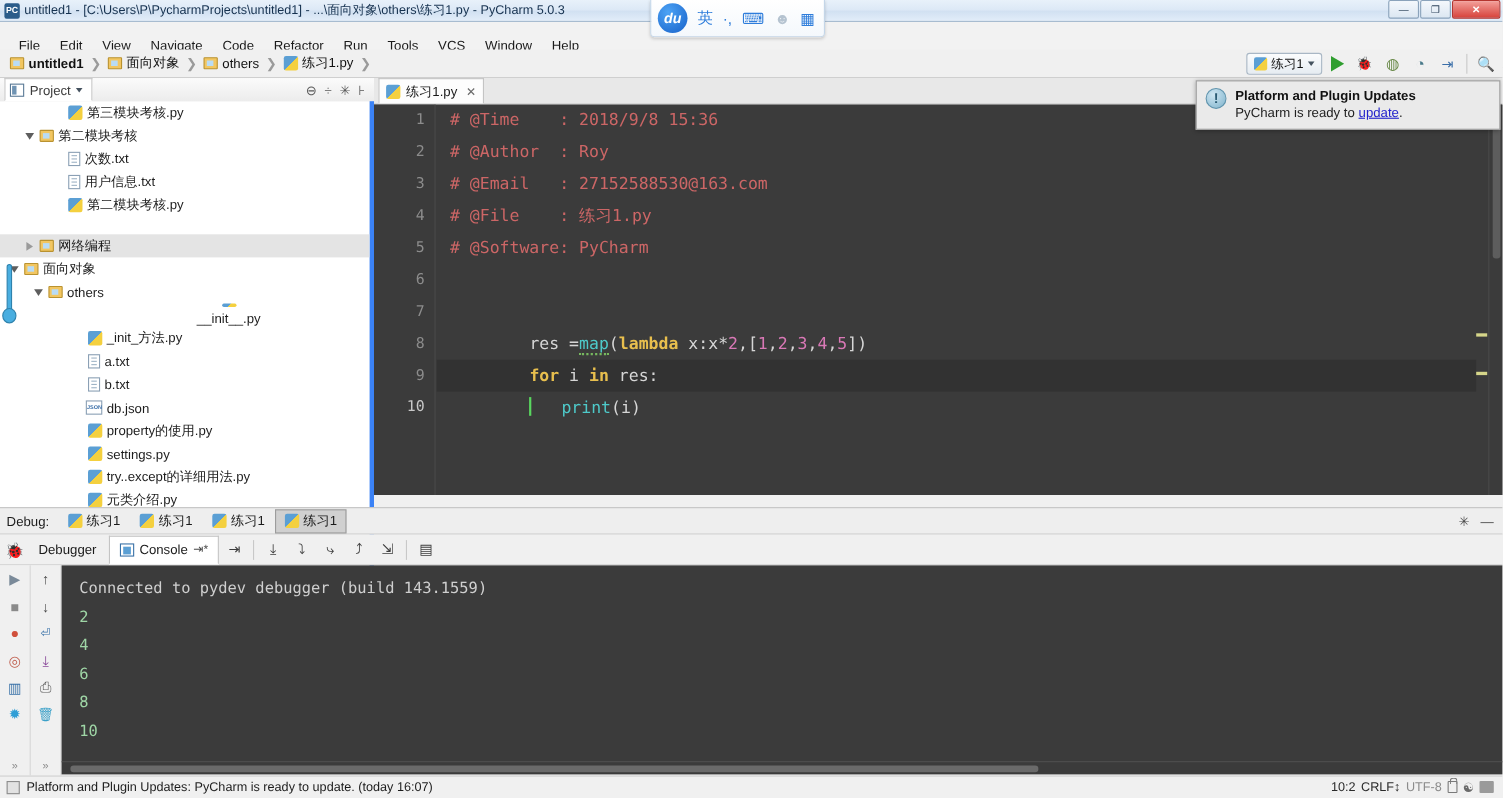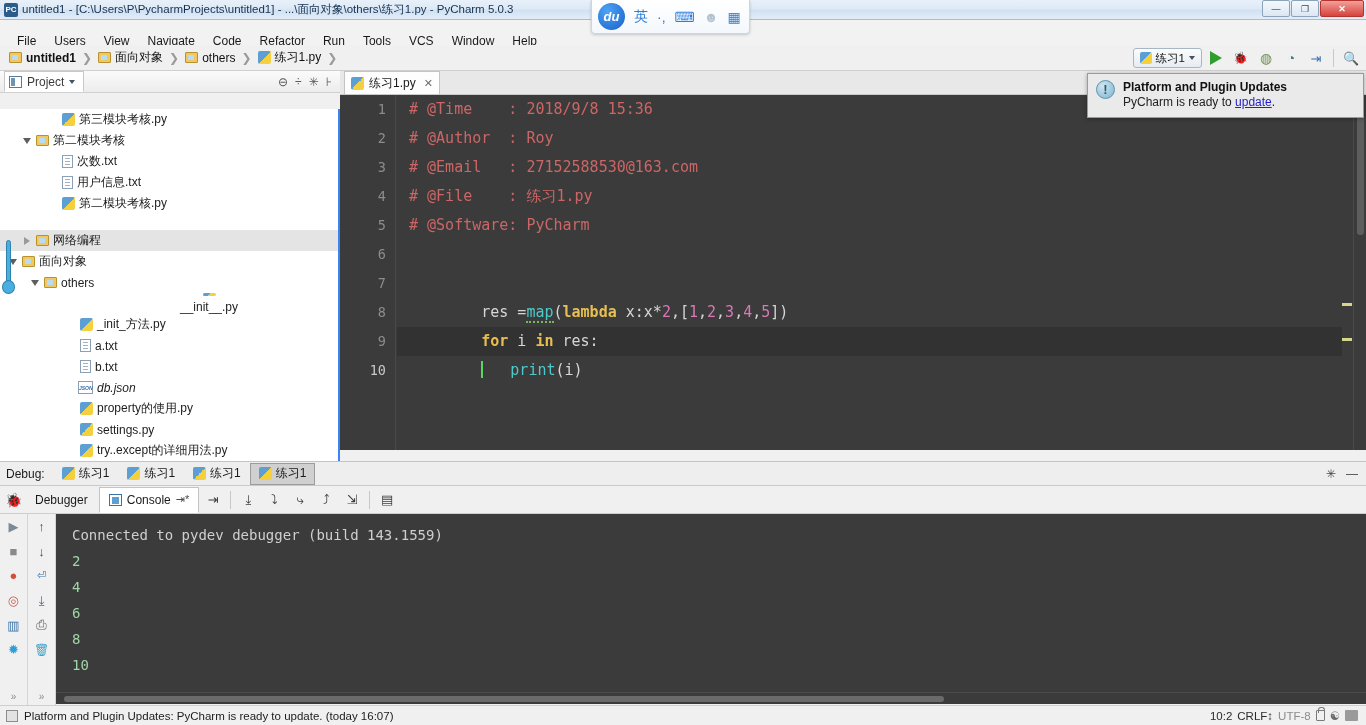--- a/index.html
+++ b/index.html
@@ -101,22 +101,22 @@
   .proj-tab{
     display:flex;align-items:center;gap:5px;height:21px;padding:0 8px 0 4px;
     background:#ffffff;border:1px solid #c8c8c8;border-bottom:1px solid #fff;
     font-size:12px;color:#3c3c3c;
   }
   .ic-project{ width:13px;height:12px;border:1px solid #5a7a96;background:#fff;position:relative;}
   .ic-project:after{content:"";position:absolute;left:1px;top:1px;width:4px;height:8px;background:#6f93b3;}
   .proj-hdr-icons{ margin-left:auto; display:flex; align-items:center; gap:7px; padding-right:4px; color:#5a5a5a; font-size:12px;}
 
   .proj-tree{
-    position:absolute; left:0; top:109px; width:340px; height:428px;
-    background:#ffffff; border-right:2px solid #3b82f6; overflow:hidden;
+    position:absolute; left:0; top:92px; width:340px; height:428px;
+    background:#ffffff; border-right:4px solid #3b82f6; overflow:hidden;
   }
   .trow{ height:21px; display:flex; align-items:center; gap:4px; padding-left:4px; white-space:nowrap; font-size:12px; color:#1d1d1d;}
   .trow.sel{ background:#e4e4e4; }
   .twist{ width:11px;height:11px;display:flex;align-items:center;justify-content:center;flex:none;}
   .twist.down{ width:0;height:0;border-left:4.5px solid transparent;border-right:4.5px solid transparent;border-top:6px solid #5e5e5e; margin:0 1px;}
   .twist.right{ width:0;height:0;border-top:4.5px solid transparent;border-bottom:4.5px solid transparent;border-left:6px solid #9a9a9a; margin:0 2px;}
 
   .proj-scroll{ position:absolute; right:2px; top:95px; width:9px; height:215px; background:#f0f0f0; border:1px solid #dcdcdc;}
   .proj-scroll i{ position:absolute;left:1px;top:1px;width:5px;height:165px;background:#c6c6c6;border-radius:3px;display:block;}
   .thermo{
@@ -251,21 +251,21 @@
     <div class="title-text">untitled1 - [C:\Users\P\PycharmProjects\untitled1] - ...\面向对象\others\练习1.py - PyCharm 5.0.3</div>
     <div class="wincontrols">
       <div class="wc">—</div>
       <div class="wc">❐</div>
       <div class="wc close">✕</div>
     </div>
   </div>
 
   <div class="menubar">
     <div class="menu-item">File</div>
-    <div class="menu-item">Users</div>
+    <div class="menu-item">Edit</div>
     <div class="menu-item">View</div>
     <div class="menu-item">Navigate</div>
     <div class="menu-item">Code</div>
     <div class="menu-item">Refactor</div>
     <div class="menu-item">Run</div>
     <div class="menu-item">Tools</div>
     <div class="menu-item">VCS</div>
     <div class="menu-item">Window</div>
     <div class="menu-item">Help</div>
   </div>
@@ -389,21 +389,21 @@
       <span>_init_方法.py</span>
     </div>
     <div class="trow" style="padding-left:80px;">
       <span class="ic-txt"></span>
       <span>a.txt</span>
     </div>
     <div class="trow" style="padding-left:80px;">
       <span class="ic-txt"></span>
       <span>b.txt</span>
     </div>
-    <div class="trow" style="padding-left:78px;font-style:italic;">
+    <div class="trow" style="padding-left:78px;">
       <span class="ic-json">JSON</span>
       <span>db.json</span>
     </div>
     <div class="trow" style="padding-left:80px;">
       <span class="ic-py"></span>
       <span>property的使用.py</span>
     </div>
     <div class="trow" style="padding-left:80px;">
       <span class="ic-py"></span>
       <span>settings.py</span>

